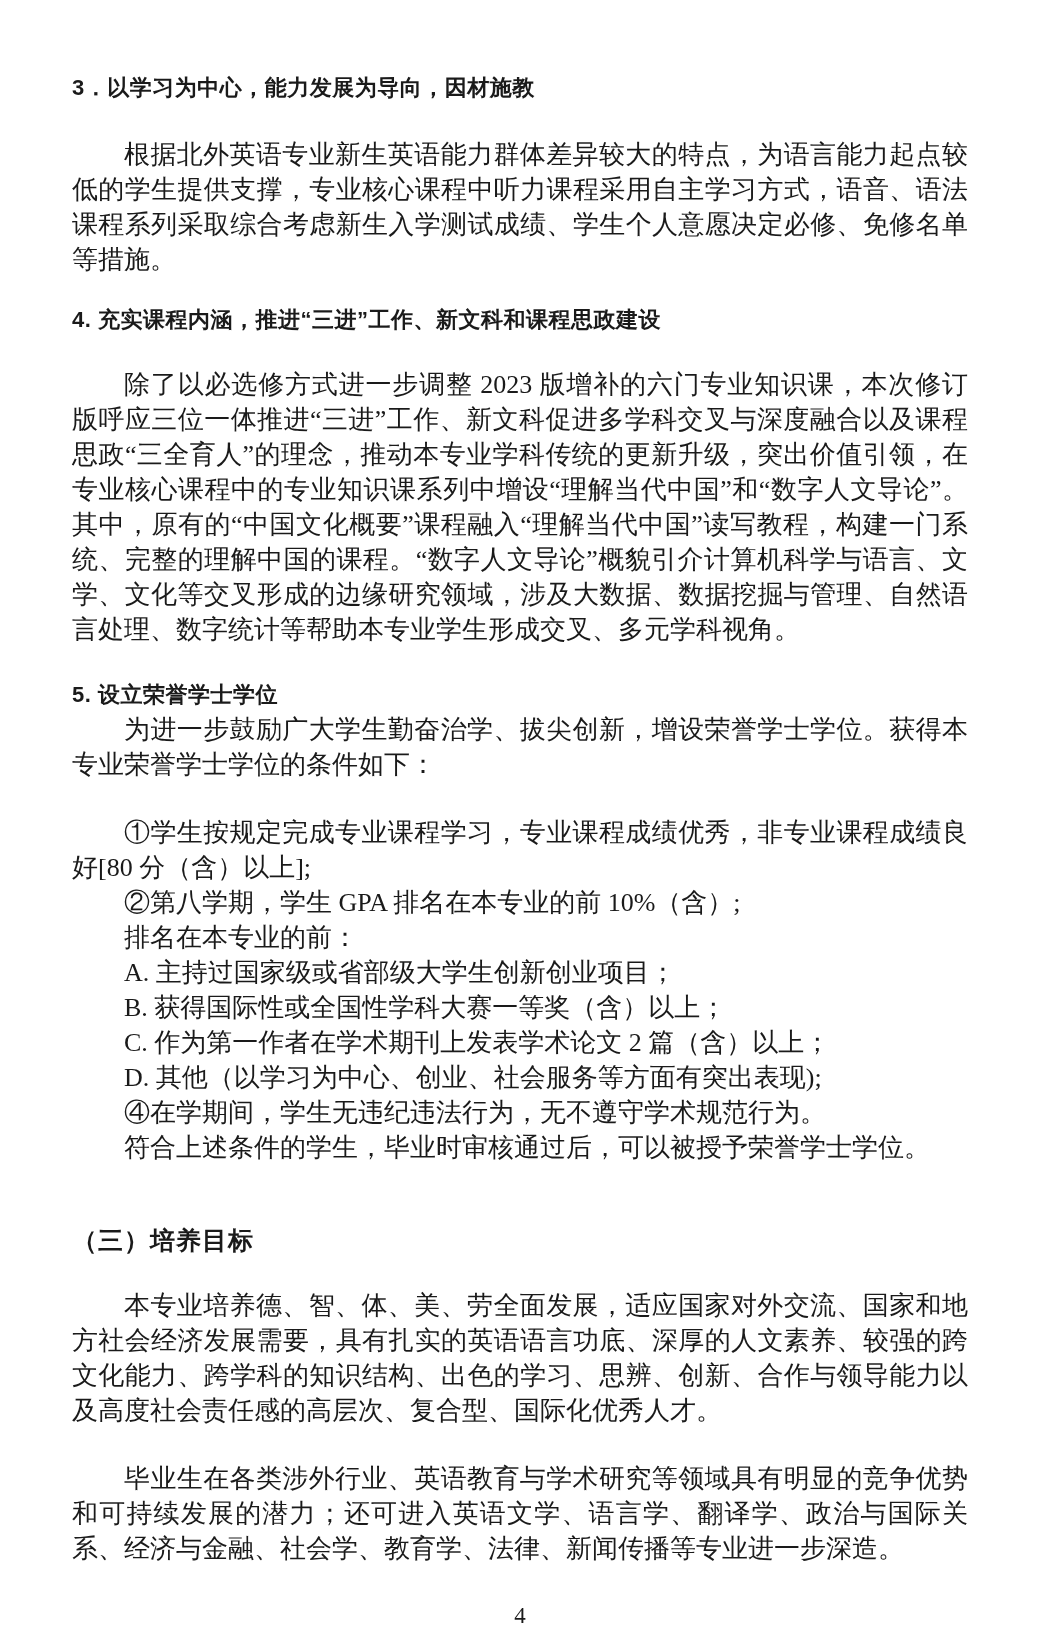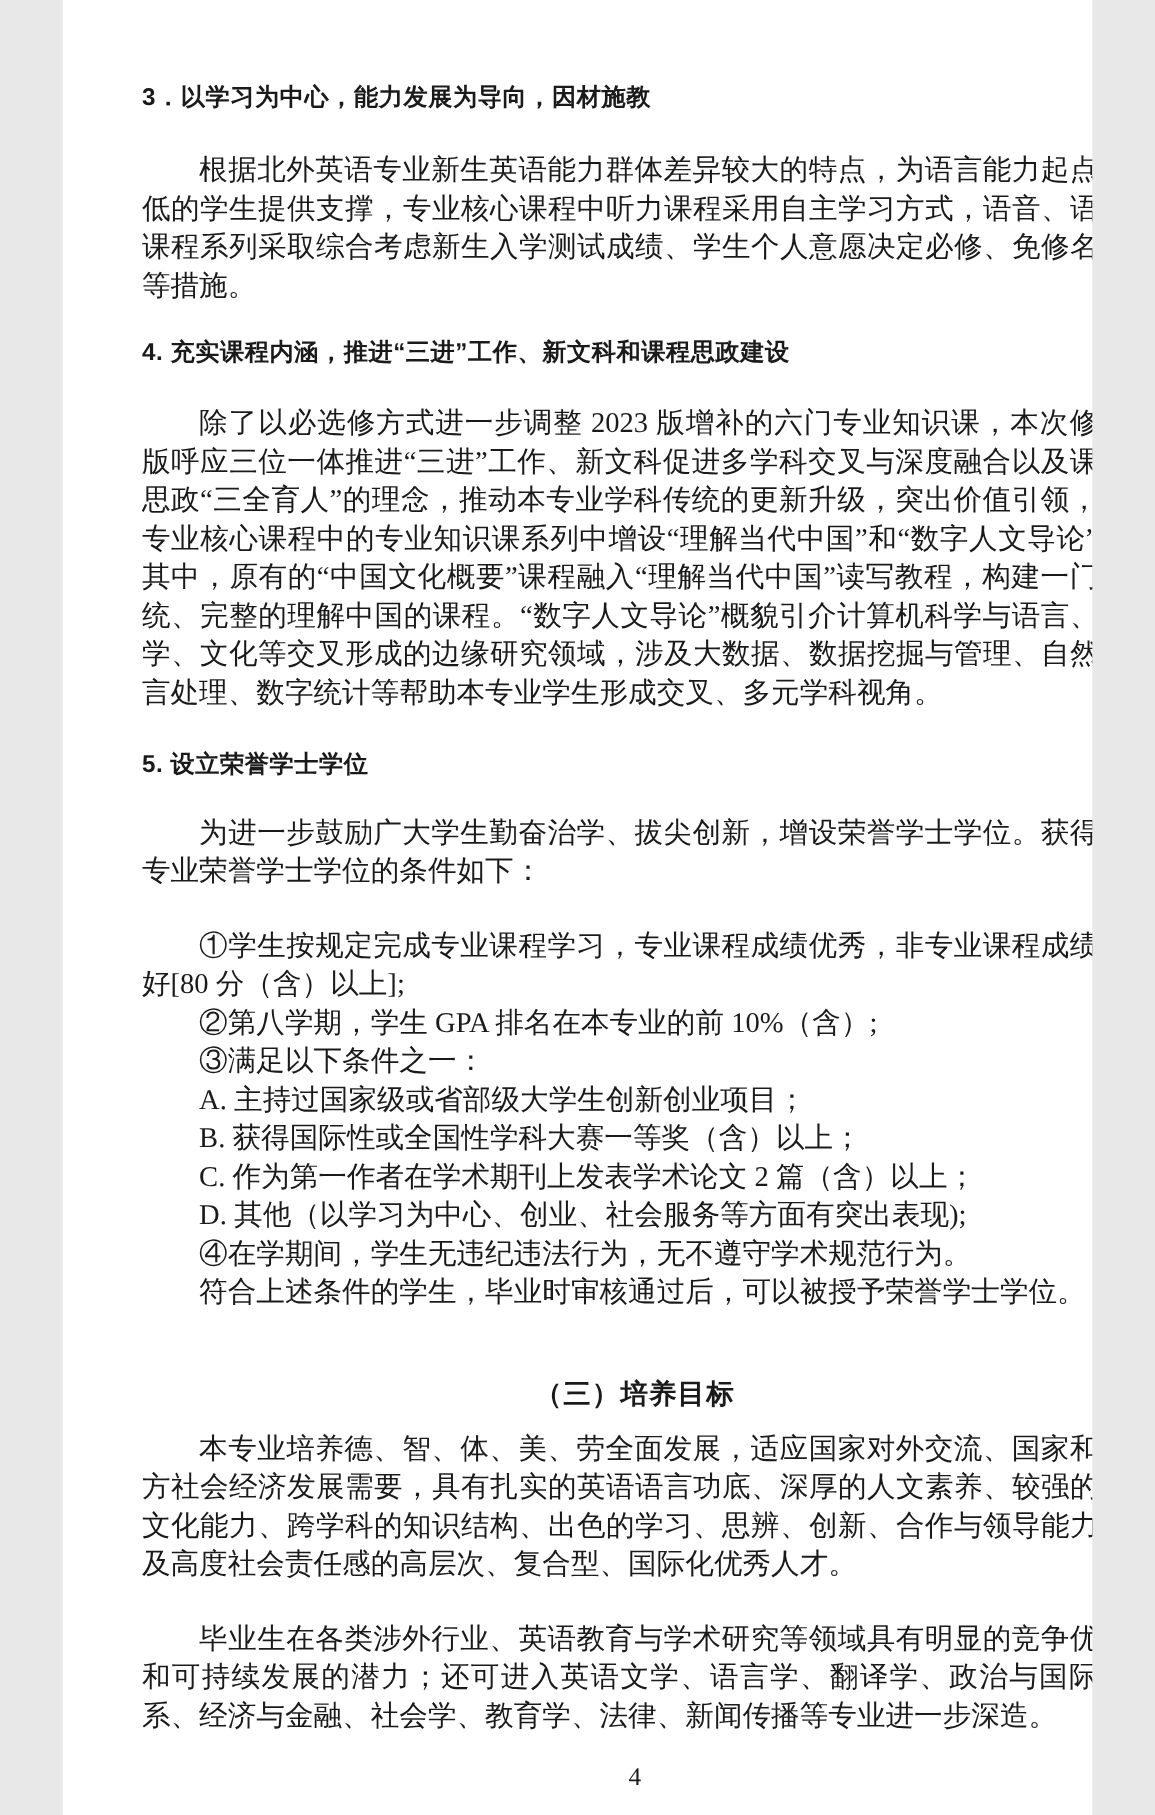--- a/index.html
+++ b/index.html
@@ -1,21 +1,21 @@
 <!DOCTYPE html>
 <html><head>
 <meta charset="utf-8">
 <style>
   * { margin: 0; padding: 0; box-sizing: border-box; }
   html, body { background: #e8e8e8; }
   body { display: block; }
 
   .page {
     position: relative;
-    width: 936px;
+    width: 1050px;
     height: 1650px;
     margin: 0 auto;
     background: #ffffff;
     color: #1a1a1a;
     overflow: hidden;
   }
 
   .content {
     position: absolute;
     left: 72px;
@@ -28,31 +28,30 @@
   .h-num {
     font-family: "Liberation Sans", "DejaVu Sans", sans-serif;
     font-weight: bold;
     font-size: 22px;
     line-height: 35px;
     text-align: left;
     letter-spacing: 0.5px;
   }
   .h-num.h3 { margin-bottom: 32px; }
   .h-num.h4 { margin-bottom: 30px; }
-  .h-num.h5 { margin-bottom: 27px; }
+  .h-num.h5 { }
 
   
   .h-major {
     font-family: "Liberation Sans", "DejaVu Sans", sans-serif;
     font-weight: bold;
     font-size: 25px;
     line-height: 40px;
-    margin-bottom: 12px;
+    margin-bottom: 28px;
     letter-spacing: 1px;
-    text-align: center;
   }
 
   
   .para, .cond {
     font-family: "Liberation Serif", "DejaVu Serif", serif;
     font-size: 26px;
     line-height: 35px;
     text-align: justify;
     text-indent: 2em;
     word-break: break-all;
@@ -92,21 +91,21 @@
 
     <p class="para p2">除了以必选修方式进一步调整 2023 版增补的六门专业知识课，本次修订版呼应三位一体推进“三进”工作、新文科促进多学科交叉与深度融合以及课程思政“三全育人”的理念，推动本专业学科传统的更新升级，突出价值引领，在专业核心课程中的专业知识课系列中增设“理解当代中国”和“数字人文导论”。其中，原有的“中国文化概要”课程融入“理解当代中国”读写教程，构建一门系统、完整的理解中国的课程。“数字人文导论”概貌引介计算机科学与语言、文学、文化等交叉形成的边缘研究领域，涉及大数据、数据挖掘与管理、自然语言处理、数字统计等帮助本专业学生形成交叉、多元学科视角。</p>
 
     <h2 class="h-num h5">5. 设立荣誉学士学位</h2>
 
     <p class="para p3">为进一步鼓励广大学生勤奋治学、拔尖创新，增设荣誉学士学位。获得本专业荣誉学士学位的条件如下：</p>
 
     <div class="conditions">
       <p class="cond">①学生按规定完成专业课程学习，专业课程成绩优秀，非专业课程成绩良好[80 分（含）以上];</p>
       <p class="cond">②第八学期，学生 GPA 排名在本专业的前 10%（含）;</p>
-      <p class="cond">③满足以下条件之一：</p>
+      <p class="cond">排名在本专业的前：</p>
       <p class="cond">A. 主持过国家级或省部级大学生创新创业项目；</p>
       <p class="cond">B. 获得国际性或全国性学科大赛一等奖（含）以上；</p>
       <p class="cond">C. 作为第一作者在学术期刊上发表学术论文 2 篇（含）以上；</p>
       <p class="cond">D. 其他（以学习为中心、创业、社会服务等方面有突出表现);</p>
       <p class="cond">④在学期间，学生无违纪违法行为，无不遵守学术规范行为。</p>
       <p class="cond">符合上述条件的学生，毕业时审核通过后，可以被授予荣誉学士学位。</p>
     </div>
 
     <h1 class="h-major">（三）培养目标</h1>
 

